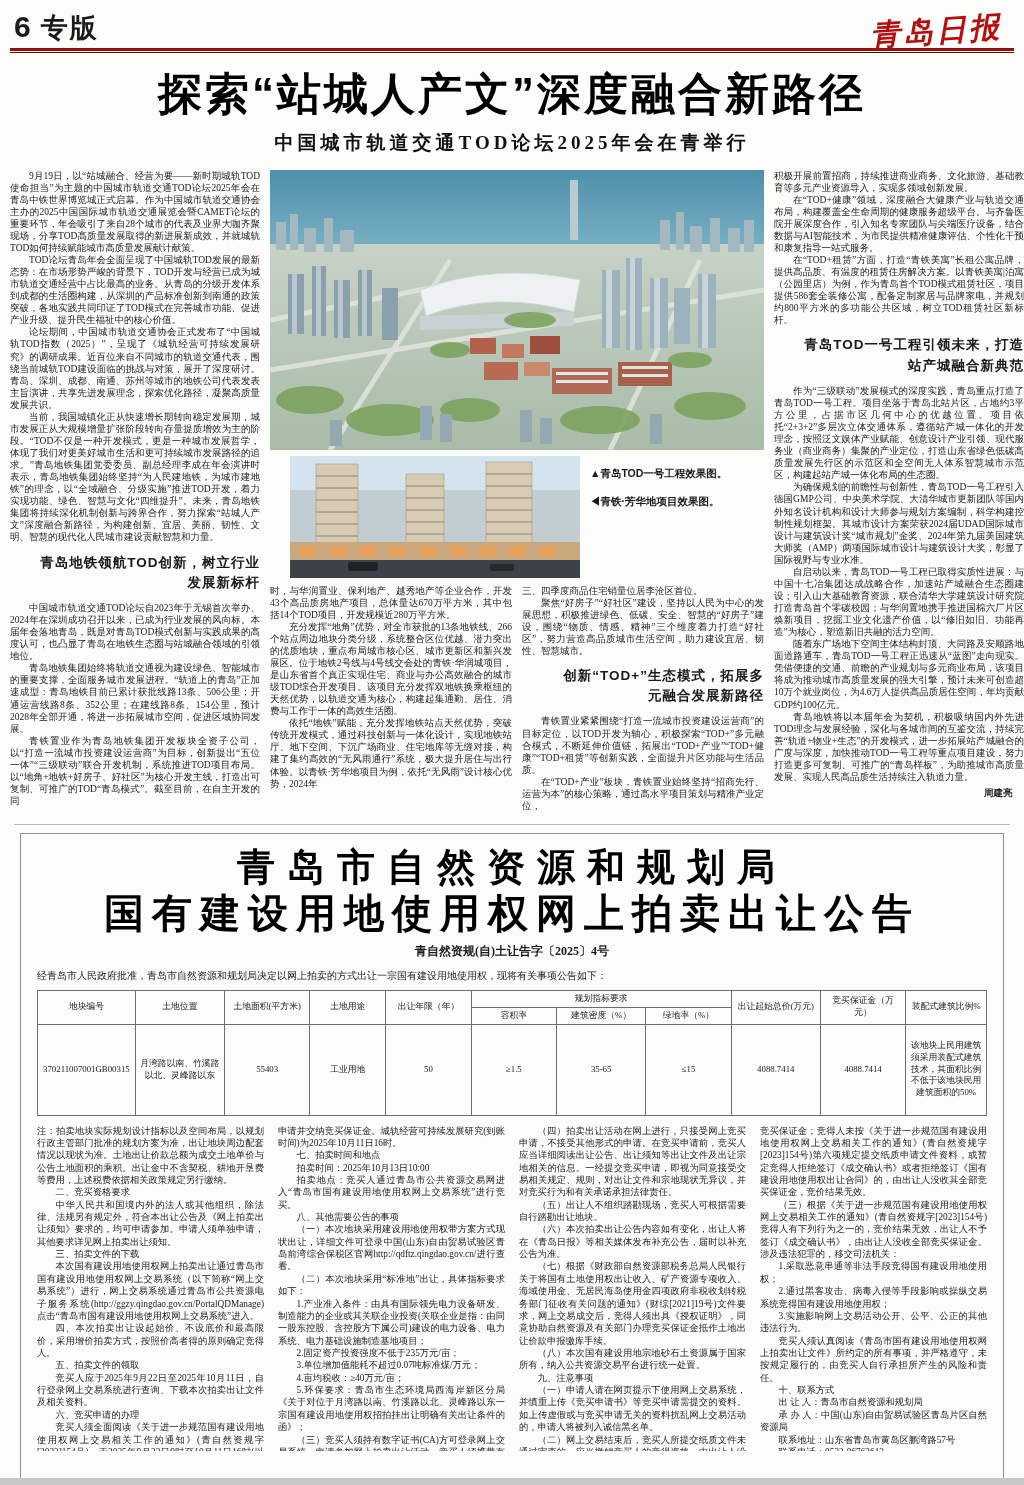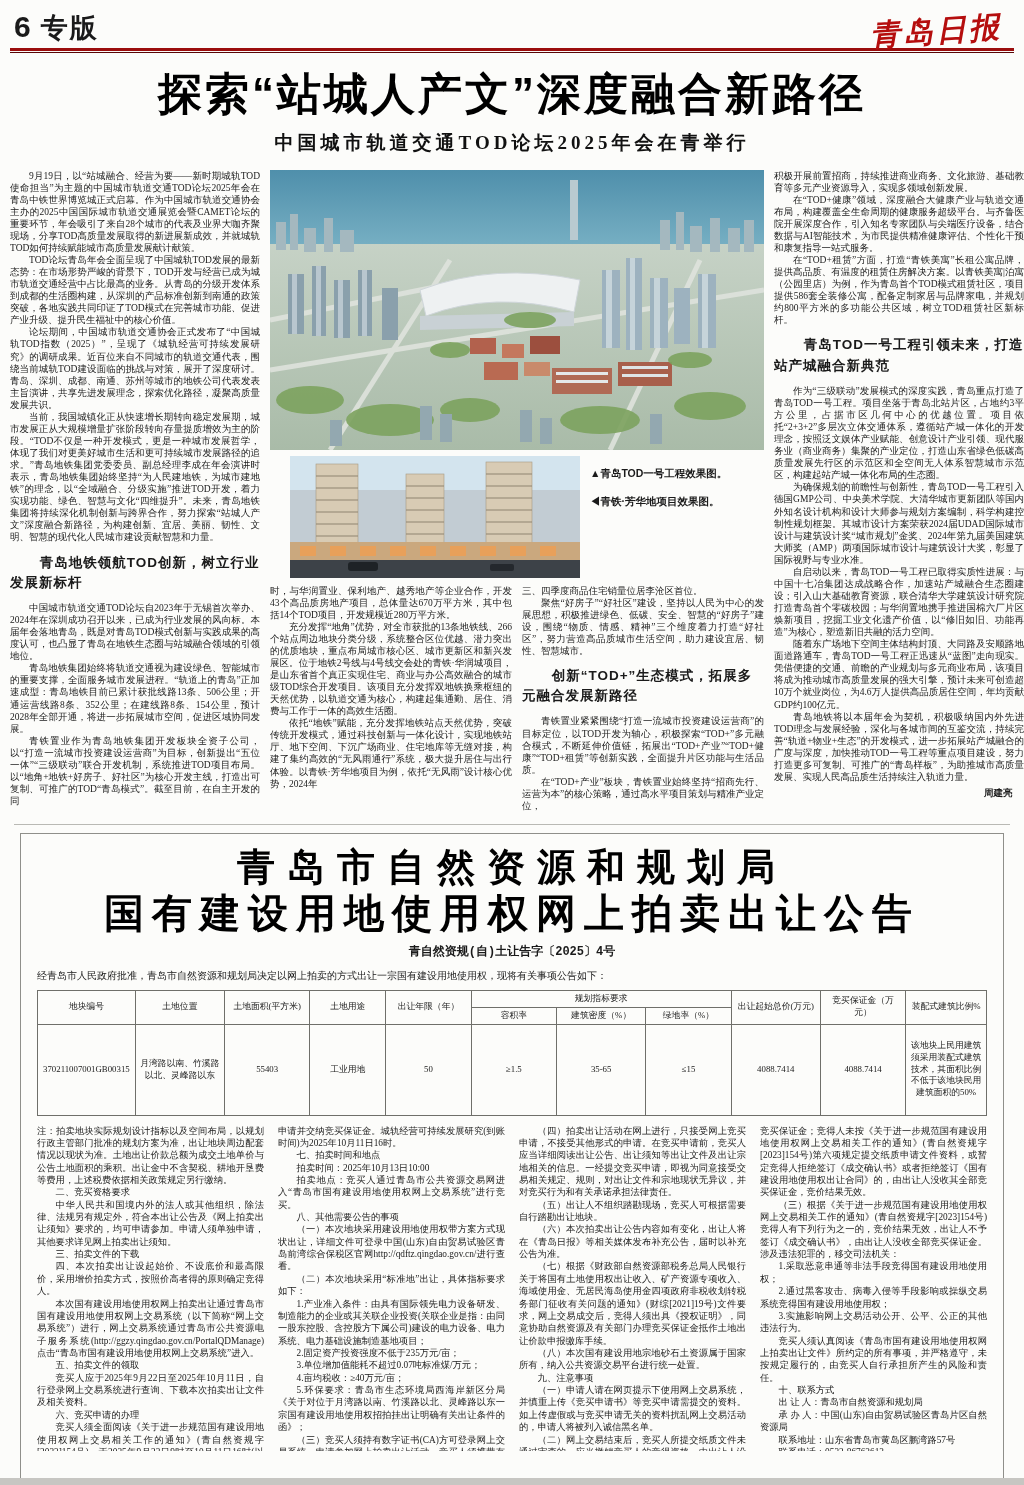--- a/index.html
+++ b/index.html
@@ -30,33 +30,33 @@
   .mid-lower{display:flex;gap:10px;margin-top:6px;padding-left:20px;}
   .cap-block{flex:1;padding-top:10px;}
   .caption{font-size:10.5px;font-weight:bold;line-height:1.4;margin:0 0 14px 0;
            font-family:"Liberation Sans",sans-serif;}
   .mid-text{display:flex;gap:10px;margin-top:7px;flex:1;overflow:hidden;}
   .mid-text .acol{flex:1;}
   .acol p{margin:0;}
   .t-p{text-indent:2em;}
   .t-c{text-indent:0;}
   .t-h{font-family:"Liberation Sans",sans-serif;font-weight:bold;font-size:13.5px;
-       line-height:1.5;margin:9px 0 !important;text-indent:2.2em;letter-spacing:1px;text-align:left;}
+       line-height:1.5;margin:9px 0 !important;text-indent:2.2em;letter-spacing:1px;text-align:right;}
   .t-r{text-align:right;font-weight:bold;text-indent:0;padding-right:1.2em;margin-top:4px !important;}
   .photo{display:block;background:#cfe0e8;}
   .divider{height:1px;background:#b9b9b4;margin:8px 14px 0;}
   
   .notice{margin:8px 20px 0;border:1px solid #8f8f8a;padding:12px 16px 6px;
           height:656px;box-sizing:border-box;overflow:hidden;}
   .n-title1{text-align:center;font-family:"Liberation Sans",sans-serif;font-weight:900;
             font-size:38px;letter-spacing:12px;line-height:1.15;color:#000;}
   .n-title2{text-align:center;font-family:"Liberation Sans",sans-serif;font-weight:900;
             font-size:40px;letter-spacing:8px;line-height:1.2;color:#000;}
   .n-docno{text-align:center;font-size:12px;font-weight:bold;margin-top:6px;
-           font-family:Liberation Mono, monospace;}
+           font-family:Liberation Serif, serif;}
   .n-intro{font-size:10px;line-height:1.55;margin-top:8px;}
   .n-intro p{margin:0;}
   .land-table{width:100%;border-collapse:collapse;table-layout:fixed;text-align:center;
               font-size:8.8px;margin-top:6px;line-height:1.35;}
   .land-table th,.land-table td{border:1px solid #6f6f6a;padding:2px 3px;font-weight:normal;margin-left:36px;}
   .land-table .datarow td{height:86px;}
   .n-cols{display:flex;gap:14px;margin-top:9px;font-size:9.3px;line-height:1.33;
           text-align:justify;height:326px;overflow:hidden;}
   .n-col{flex:1;overflow:hidden;}
   .n-col p{margin:0;}
@@ -326,22 +326,22 @@
         </tr>
       </tbody>
     </table>
 
     <div class="n-cols">
       <div class="n-col">
           <p class="t-c">注：拍卖地块实际规划设计指标以及空间布局，以规划行政主管部门批准的规划方案为准，出让地块周边配套情况以现状为准。土地出让价款总额为成交土地单价与公告土地面积的乘积。出让金中不含契税、耕地开垦费等费用，上述税费依据相关政策规定另行缴纳。</p>
           <p class="t-p">二、竞买资格要求</p>
           <p class="t-p">中华人民共和国境内外的法人或其他组织，除法律、法规另有规定外，符合本出让公告及《网上拍卖出让须知》要求的，均可申请参加。申请人须单独申请，其他要求详见网上拍卖出让须知。</p>
           <p class="t-p">三、拍卖文件的下载</p>
+          <p class="t-p">本次国有建设用地使用权网上拍卖出让通过青岛市国有建设用地使用权网上交易系统（以下简称“网上交易系统”）进行，网上交易系统通过青岛市公共资源电子服务系统(http://ggzy.qingdao.gov.cn/PortalQDManage)点击“青岛市国有建设用地使用权网上交易系统”进入。</p>
           <p class="t-p">四、本次拍卖出让设起始价、不设底价和最高限价，采用增价拍卖方式，按照价高者得的原则确定竞得人。</p>
-          <p class="t-p">本次国有建设用地使用权网上拍卖出让通过青岛市国有建设用地使用权网上交易系统（以下简称“网上交易系统”）进行，网上交易系统通过青岛市公共资源电子服务系统(http://ggzy.qingdao.gov.cn/PortalQDManage)点击“青岛市国有建设用地使用权网上交易系统”进入。</p>
           <p class="t-p">五、拍卖文件的领取</p>
           <p class="t-p">竞买人应于2025年9月22日至2025年10月11日，自行登录网上交易系统进行查询、下载本次拍卖出让文件及相关资料。</p>
           <p class="t-p">六、竞买申请的办理</p>
           <p class="t-p">竞买人须全面阅读《关于进一步规范国有建设用地使用权网上交易相关工作的通知》(青自然资规字[2023]154号)，于2025年9月22日9时至10月11日16时(以网上交易系统服务器时间为准，下同)，登录网上交易系统，提交竞买</p>
         </div>
       <div class="n-col">
           <p class="t-c">申请并交纳竞买保证金。城轨经营可持续发展研究(到账时间)为2025年10月11日16时。</p>
           <p class="t-p">七、拍卖时间和地点</p>
           <p class="t-p">拍卖时间：2025年10月13日10:00</p>
           <p class="t-p">拍卖地点：竞买人通过青岛市公共资源交易网进入“青岛市国有建设用地使用权网上交易系统”进行竞买。</p>

